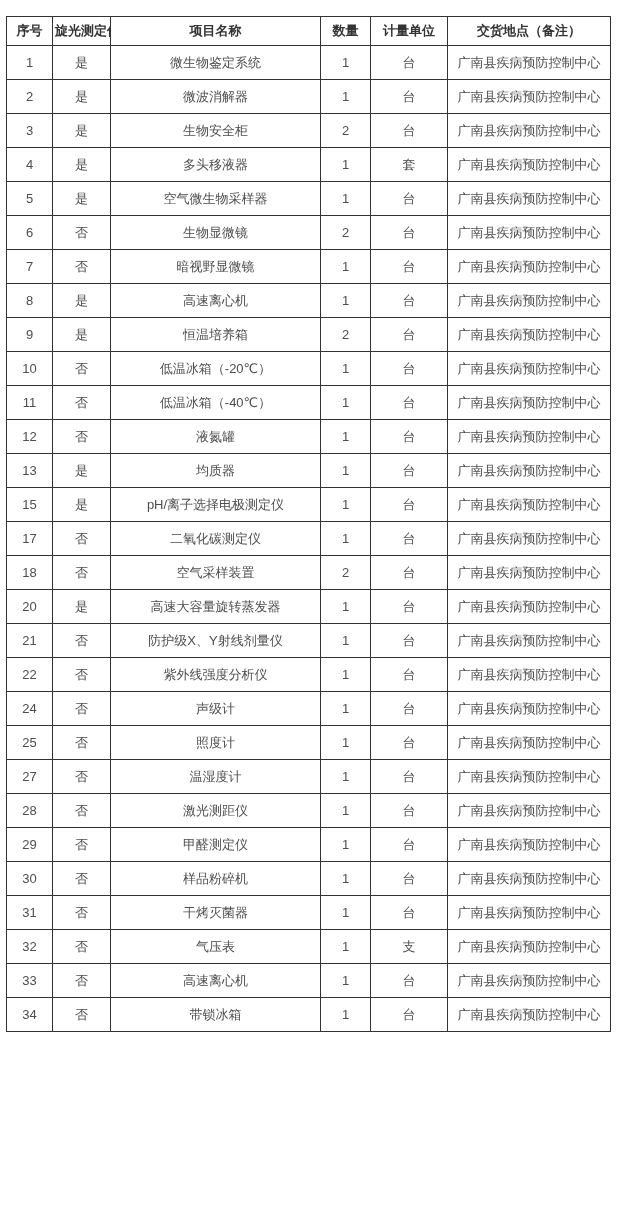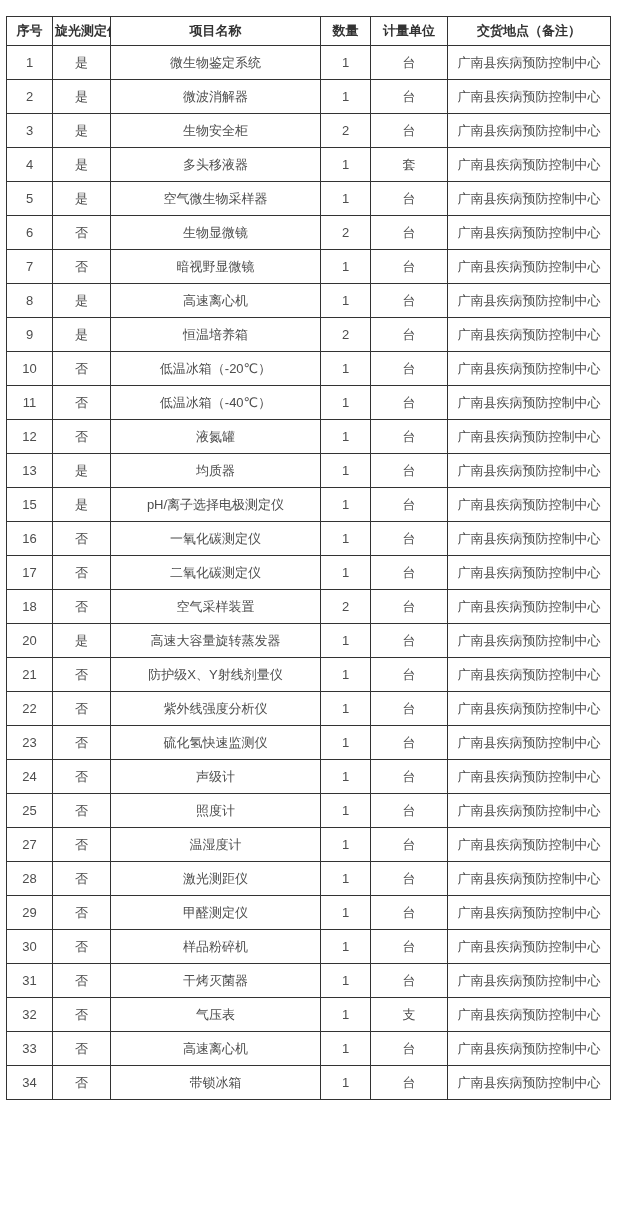--- a/index.html
+++ b/index.html
@@ -181,28 +181,20 @@
         </tr>
         <tr>
           <td>15</td>
           <td>是</td>
           <td>pH/离子选择电极测定仪</td>
           <td>1</td>
           <td>台</td>
           <td>广南县疾病预防控制中心</td>
         </tr>
         <tr>
-          <td>16</td>
-          <td>否</td>
-          <td>一氧化碳测定仪</td>
-          <td>1</td>
-          <td>台</td>
-          <td>广南县疾病预防控制中心</td>
-        </tr>
-        <tr>
           <td>17</td>
           <td>否</td>
           <td>二氧化碳测定仪</td>
           <td>1</td>
           <td>台</td>
           <td>广南县疾病预防控制中心</td>
         </tr>
         <tr>
           <td>18</td>
           <td>否</td>
@@ -224,28 +216,20 @@
           <td>否</td>
           <td>防护级X、Y射线剂量仪</td>
           <td>1</td>
           <td>台</td>
           <td>广南县疾病预防控制中心</td>
         </tr>
         <tr>
           <td>22</td>
           <td>否</td>
           <td>紫外线强度分析仪</td>
-          <td>1</td>
-          <td>台</td>
-          <td>广南县疾病预防控制中心</td>
-        </tr>
-        <tr>
-          <td>23</td>
-          <td>否</td>
-          <td>硫化氢快速监测仪</td>
           <td>1</td>
           <td>台</td>
           <td>广南县疾病预防控制中心</td>
         </tr>
         <tr>
           <td>24</td>
           <td>否</td>
           <td>声级计</td>
           <td>1</td>
           <td>台</td>

